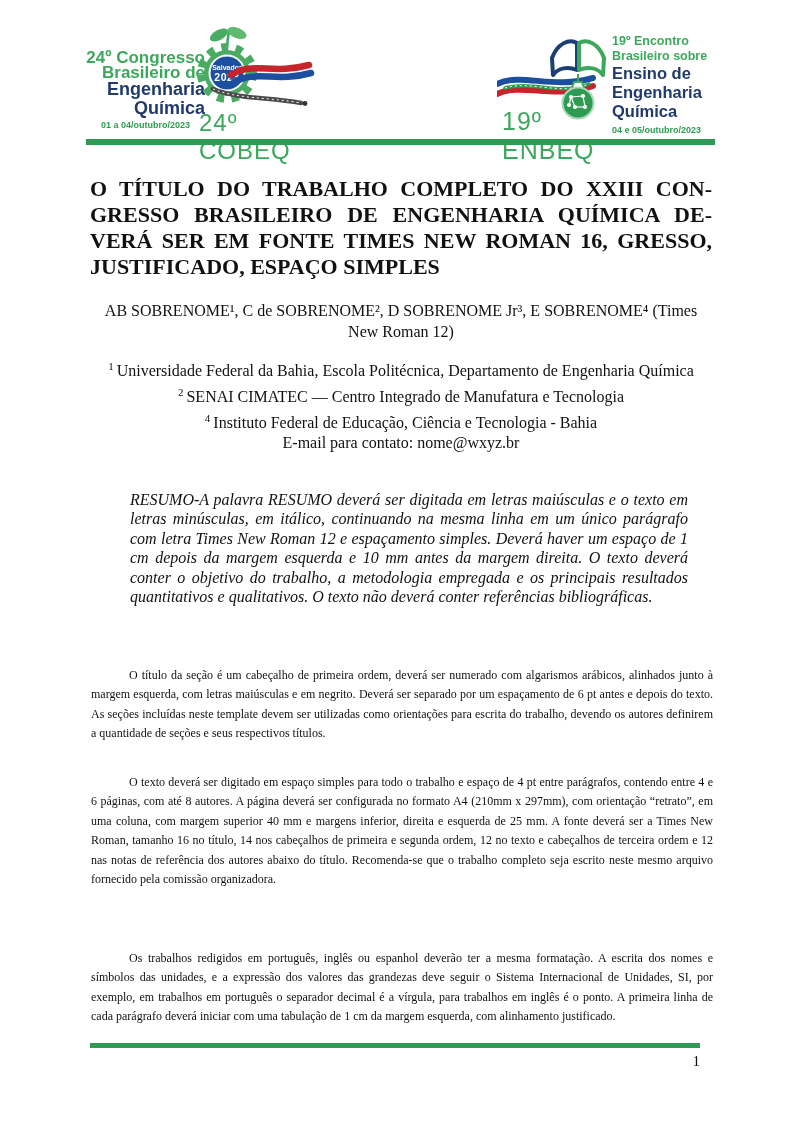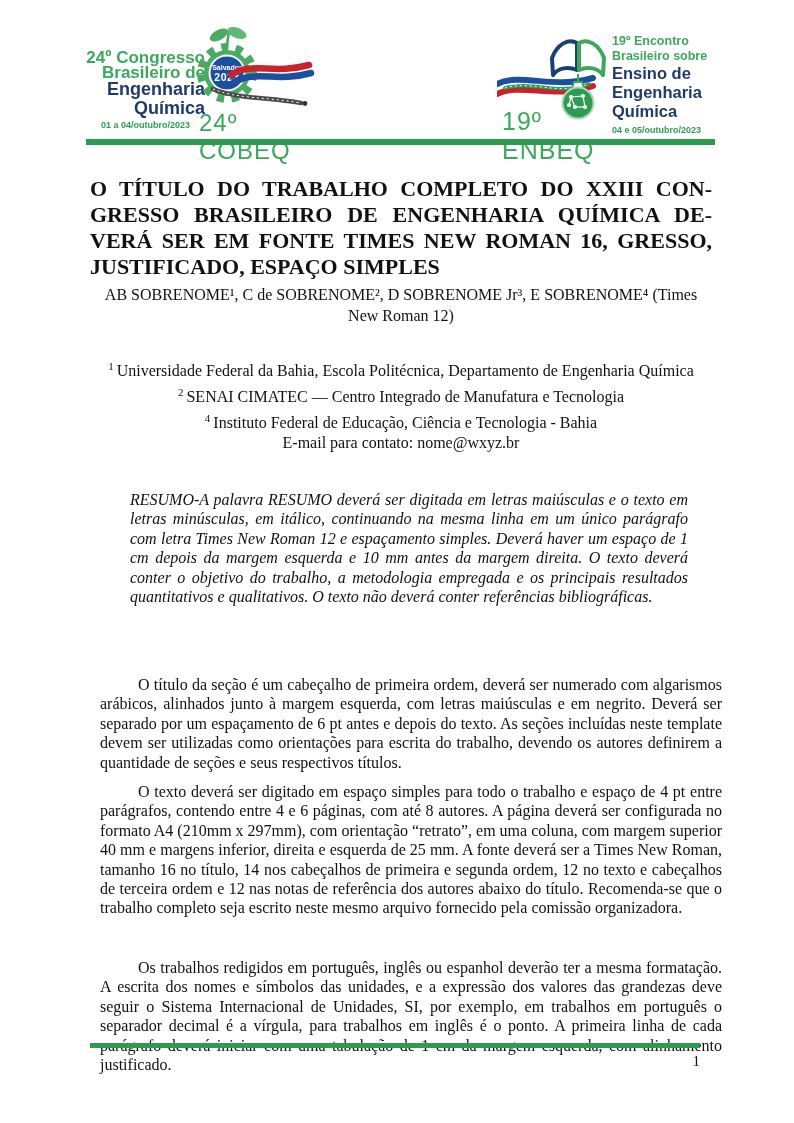--- a/index.html
+++ b/index.html
@@ -30,32 +30,32 @@
   .enbeq-names{position:absolute;left:612px;top:34px;width:110px;text-align:left;
     font-family:"Liberation Sans",sans-serif;}
   .enbeq-names .g{font-size:12.5px;font-weight:600;line-height:15px;color:var(--logo-green);}
   .enbeq-names .n{font-size:16.5px;font-weight:700;line-height:19px;color:var(--navy);}
   .enbeq-dates{margin-top:4px;font-size:9px;font-weight:700;color:var(--green);}
   
   .title{position:absolute;left:90px;top:176px;width:622px;
     font-size:22px;font-weight:700;line-height:26px;}
   .title .tl{text-align:justify;text-align-last:justify;}
   .title .tl.last{text-align-last:left;}
-  .authors{position:absolute;left:90px;top:284px;width:622px;
+  .authors{position:absolute;left:90px;top:300px;width:622px;
     text-align:center;font-size:16px;line-height:21px;}
   .affils{position:absolute;left:90px;top:356px;width:622px;
     text-align:center;font-size:16px;line-height:20.5px;}
   .affils sup{font-size:11px;margin-right:3px;}
   .abstract{position:absolute;left:130px;top:490px;width:558px;
     font-style:italic;font-size:16px;line-height:19.4px;text-align:justify;}
   .sec-head{position:absolute;left:90px;top:640px;width:622px;
     font-size:18.5px;font-weight:700;}
   .sec-head .num{margin-right:18px;}
   .para{position:absolute;left:90px;width:622px;
-    font-size:16px;line-height:19.4px;text-align:justify;text-indent:38px;margin:10px;}
+    font-size:12px;line-height:19.4px;text-align:justify;text-indent:38px;margin:1px;}
   .p1{top:665px;} .p2{top:772px;} .p3{top:948px;}
   
   .ftr-rule{position:absolute;left:90px;right:94px;top:1043px;height:5px;background:var(--green);}
   .page-num{position:absolute;right:94px;top:1053px;font-size:15px;}
   :root{--green:#2E9B52;--logo-green:#3DA85C;--navy:#1F3A6B;--blue:#1D4FA1;--red:#C8242B;}
 </style>
 </head>
 <body>
 
 <div class="page">

